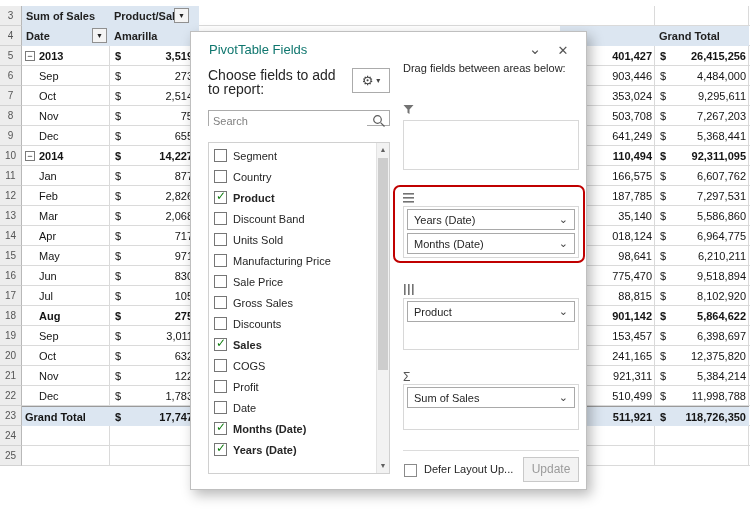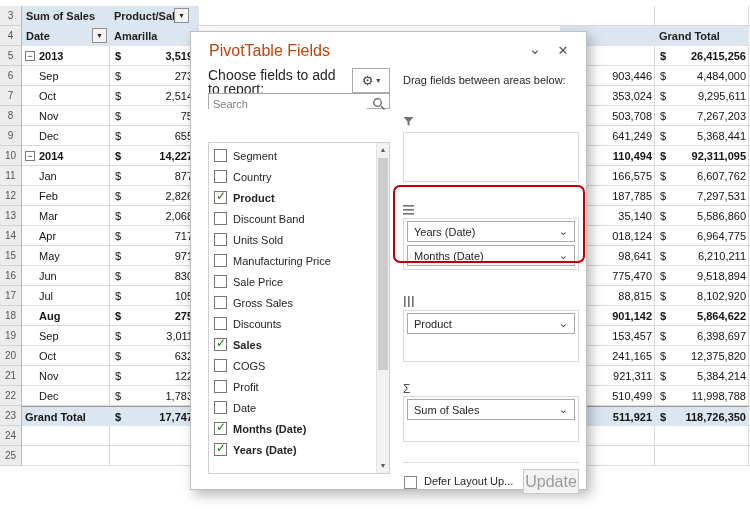--- a/index.html
+++ b/index.html
@@ -29,70 +29,70 @@
     font-size: 9px; text-align: center; margin-right: 4px; background: #fff; color: #222; flex: none; }
   .cB { left: 110px; width: 85px; display: flex; justify-content: space-between; padding: 0 2px 0 5px; }
   .cM { left: 560px; width: 95px; text-align: right; padding-right: 3px; }
   .cT { left: 655px; width: 94px; display: flex; justify-content: space-between; padding: 0 3px 0 5px; }
   .year .rlabel, .year .val, .year .cur { font-weight: bold; text-align: right; }
   .gt .cell { background: #DCE6F1; border-top: 1px solid #9A9A9A; font-weight: bold; }
 
   
   .dialog { position: absolute; left: 190px; top: 31px; width: 397px; height: 459px; background: #fff;
     border: 1px solid #BFBFBF; box-shadow: 4px 5px 12px rgba(0,0,0,.28); z-index: 10; }
-  .dlg-title { position: absolute; left: 18px; top: 10px; font-size: 16px; color: #c2410c; }
+  .dlg-title { position: absolute; left: 18px; top: 10px; font-size: 13px; color: #0f766e; }
   .dlg-collapse { position: absolute; right: 40px; top: 8px; width: 22px; height: 22px; font-size: 15px;
     color: #555; text-align: center; line-height: 18px; cursor: default; }
   .dlg-close { position: absolute; right: 12px; top: 8px; width: 22px; height: 22px; font-size: 13px;
     color: #555; text-align: center; line-height: 22px; }
 
   .pane-left { position: absolute; left: 17px; top: 34px; width: 182px; height: 412px; }
   .choose-label { position: absolute; left: 0; top: 2px; width: 132px; font-size: 14px; line-height: 14px; color: #262626; }
   .gear-btn { position: absolute; left: 144px; top: 2px; width: 38px; height: 25px; border: 1px solid #ABABAB;
     background: #fff; display: flex; align-items: center; justify-content: center; gap: 3px; font-size: 13px; color: #444; }
   .gear-caret { font-size: 8px; color: #444; }
-  .search-box { position: absolute; left: 0; top: 27px; width: 182px; height: 16px; border: 1px solid #ABABAB; background: #fff; }
+  .search-box { position: absolute; left: 0; top: 44px; width: 182px; height: 16px; border: 1px solid #ABABAB; background: #fff; }
   .search-box input { border: none; outline: none; width: 158px; height: 20px; padding: 0 4px;
     font: 11px "Liberation Sans", "DejaVu Sans", sans-serif; color: #333; }
   .search-box input::placeholder { color: #808080; }
   .search-icon { position: absolute; right: 3px; top: 3px; }
 
   .fields-list { position: absolute; left: 0; top: 76px; width: 182px; height: 332px;
     border: 1px solid #D0D0D0; background: #fff; }
   .list-items { position: absolute; left: 0; top: 2px; right: 13px; }
   .field-item { display: flex; align-items: center; height: 21px; padding-left: 5px; gap: 6px;
     font-size: 11px; color: #262626; }
   .field-item .cb { width: 13px; height: 13px; border: 1px solid #767676; background: #fff; flex: none; position: relative; }
   .field-item .check { position: absolute; left: 1px; top: -3px; font-size: 12px; font-weight: bold; color: #107C10; }
   .field-item.checked .flabel { font-weight: bold; }
   .scrollbar { position: absolute; right: 0; top: 0; bottom: 0; width: 13px; background: #F2F2F2; border-left: 1px solid #E3E3E3; }
   .scroll-up, .scroll-down { position: absolute; left: 0; width: 12px; height: 14px; font-size: 7px;
     color: #606060; text-align: center; line-height: 14px; }
   .scroll-up { top: 0; } .scroll-down { bottom: 0; }
   .scroll-thumb { position: absolute; left: 1px; top: 15px; width: 10px; height: 212px; background: #CDCDCD; }
 
-  .pane-right { position: absolute; left: 212px; top: 28px; width: 176px; height: 428px; margin-top: 12px; }
+  .pane-right { position: absolute; left: 212px; top: 28px; width: 176px; height: 428px; }
   .drag-label { position: absolute; top: 2px; font-size: 11px; color: #262626; white-space: nowrap; }
   .area-label { position: absolute; display: flex; gap: 6px; font-size: 11px; color: #555; flex-direction: column; }
   .area-box { position: absolute; left: 0; width: 176px; border: 1px solid #D8D8D8; background: #fff; }
   .filters-label { top: 44px; } .filters-box { top: 60px; height: 50px; }
   .rows-label { top: 132px; } .rows-box { top: 146px; height: 52px; }
   .columns-label { top: 224px; } .columns-box { top: 238px; height: 52px; }
   .values-label { top: 310px; } .values-box { top: 324px; height: 46px; }
   .pill { position: absolute; left: 3px; right: 3px; height: 21px; border: 1px solid #A9A9A9; background: #fff;
     display: flex; align-items: center; justify-content: space-between; padding: 0 6px; font-size: 11px; color: #262626; }
   .pill-chevron { font-size: 11px; color: #444; }
   .pill1 { top: 2px; } .pill2 { top: 26px; }
   .sigma-icon { font-size: 12px; color: #555; }
   .divider { position: absolute; top: 390px; left: 0; width: 176px; height: 1px; background: #DCDCDC; }
   .defer-cb { position: absolute; left: 1px; top: 404px; width: 13px; height: 13px; border: 1px solid #8a8a8a; background: #fff; }
   .defer-label { position: absolute; left: 21px; top: 403px; font-size: 11px; color: #262626; white-space: nowrap;
     max-width: 96px; overflow: hidden; }
   .update-btn { position: absolute; left: 120px; top: 397px; width: 56px; height: 25px; border: 1px solid #C9C9C9;
-    background: #F3F3F3; color: #9B9B9B; font-size: 16px; text-align: center; line-height: 23px; }
+    background: #F3F3F3; color: #9B9B9B; font-size: 12px; text-align: center; line-height: 23px; }
   .rows-highlight { position: absolute; left: 202px; top: 153px; width: 192px; height: 78px;
     border: 2px solid #C00000; border-radius: 7px; pointer-events: none; z-index: 5; }
 </style>
 </head>
 <body>
 
 <div class="stage">
 
   <div class="h-gridlines"></div>
   <div class="v-line" style="left:109px"></div>
@@ -141,20 +141,23 @@
   <div>
       <div class="sheet-row year" style="top: 46px;">
     <div class="cell cA">
       <span class="collapse-box">−</span>
       <span class="rlabel">2013</span>
     </div>
     <div class="cell cB">
       <span class="cur">$</span>
       <span class="val">3,519</span>
     </div>
+    <div class="cell cM">
+      <span class="val">401,427</span>
+    </div>
     <div class="cell cT">
       <span class="cur">$</span>
       <span class="val">26,415,256</span>
     </div>
   </div>
       <div class="sheet-row month" style="top: 66px;">
     <div class="cell cA">
 
       <span class="rlabel">Sep</span>
     </div>

